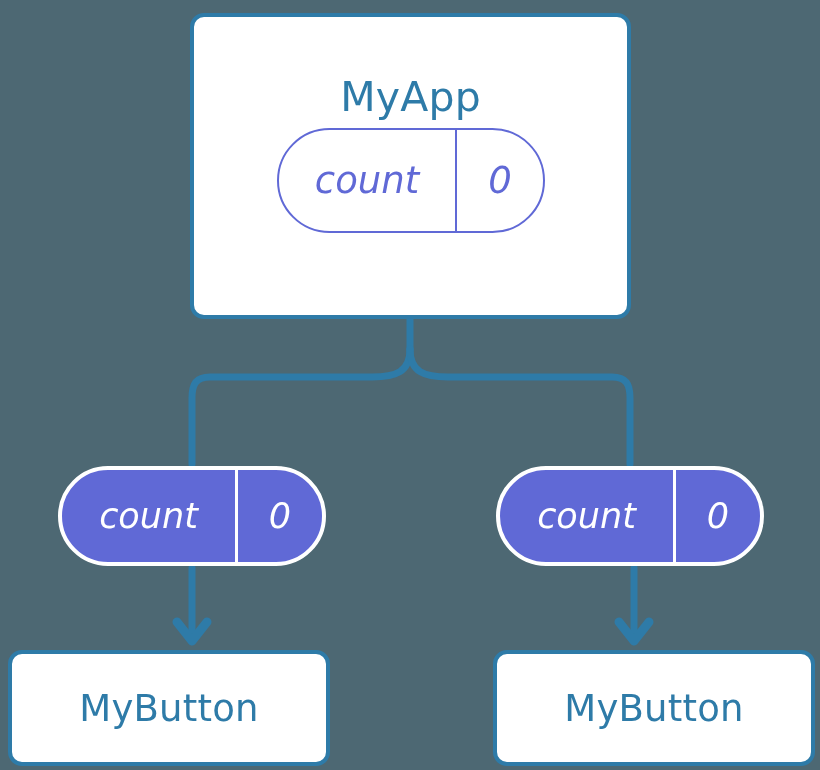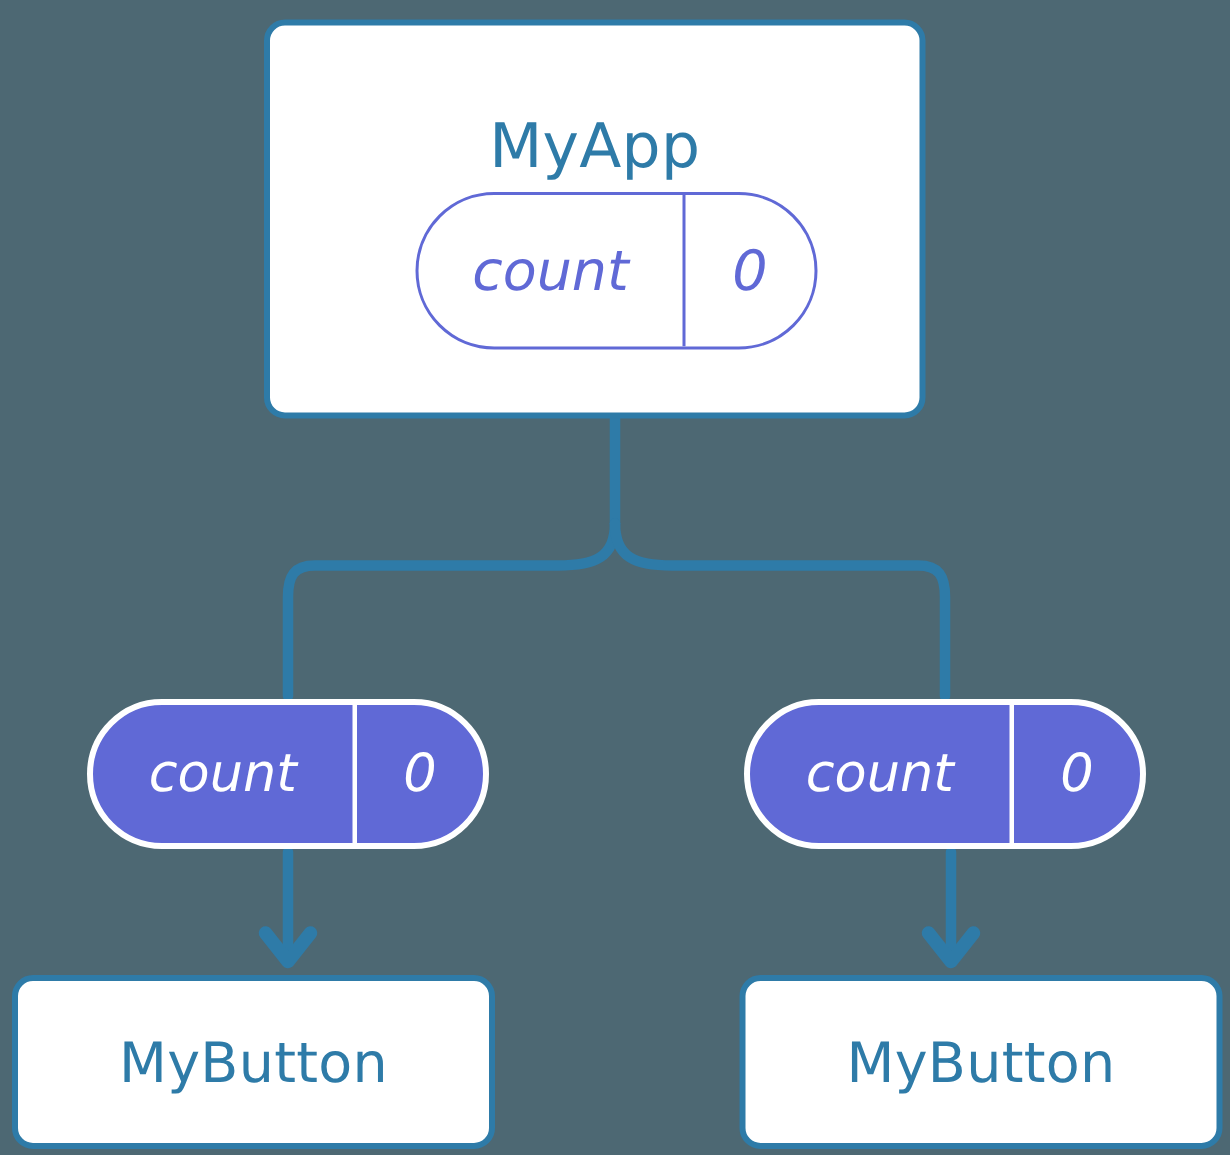--- a/index.html
+++ b/index.html
@@ -37,24 +37,24 @@
     left: 0;
     right: 0;
     text-align: center;
     color: #2e7ba8;
     font-weight: 400;
     letter-spacing: 0.2px;
     white-space: nowrap;
   }
 
   #app-box {
-    left: 176px;
+    left: 190px;
     top: 13px;
     width: 441px;
-    height: 266px;
+    height: 306px;
   }
   #app-title {
     top: 56px;
     font-size: 41px;
   }
 
   .button-box {
     top: 650px;
     height: 116px;
     padding-left: 32px;

